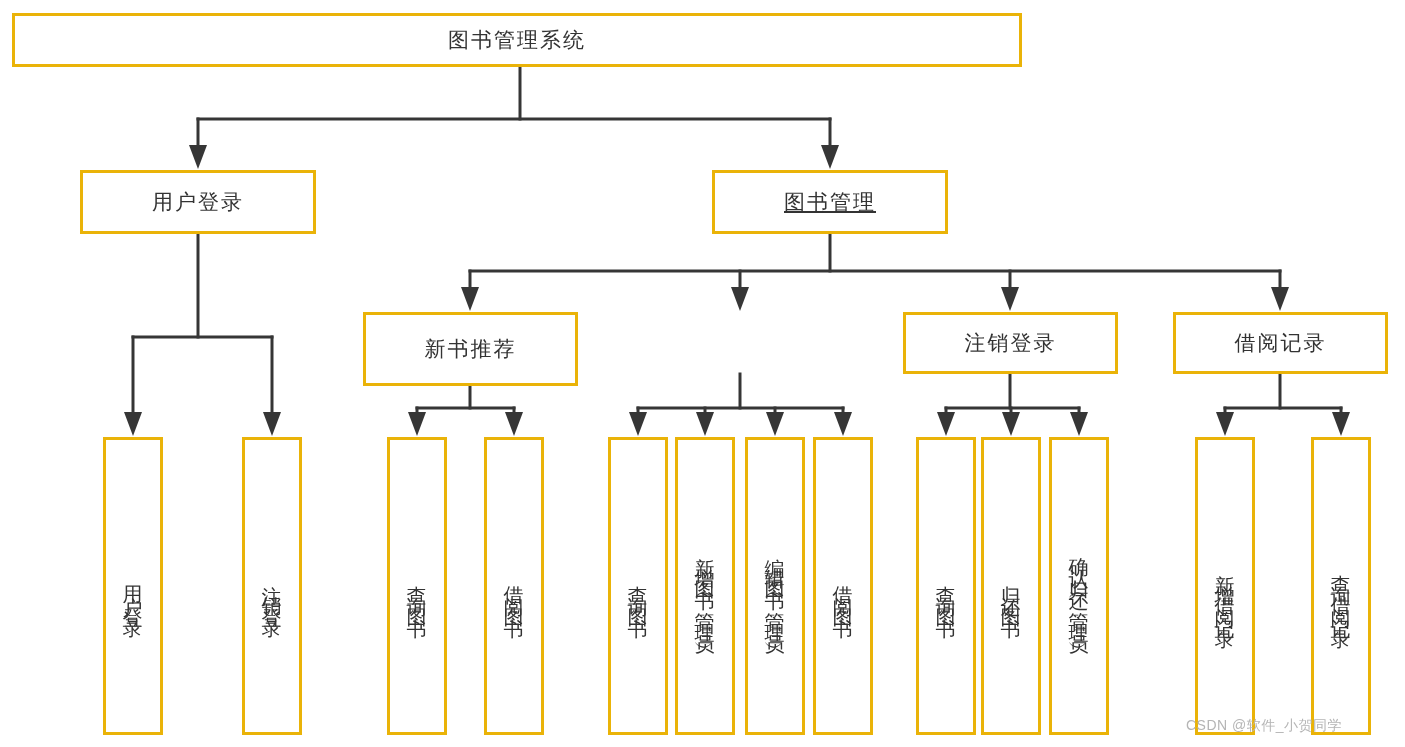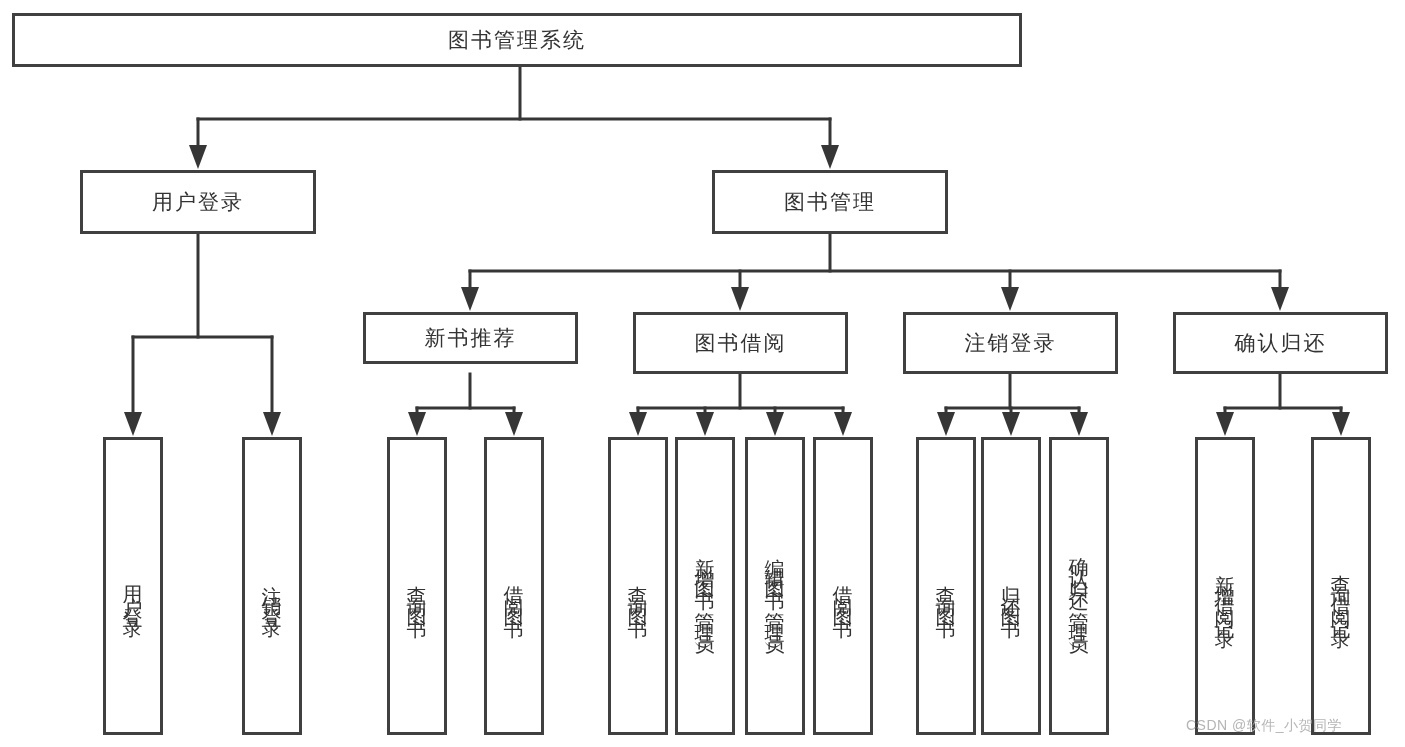--- a/index.html
+++ b/index.html
@@ -8,21 +8,21 @@
     background:#ffffff;
     font-family:"Liberation Sans", sans-serif;
     position:relative;
     overflow:hidden;
   }
   .canvas{position:absolute;left:0;top:0;width:1405px;height:747px;}
   svg.connectors{position:absolute;left:0;top:0;z-index:1;pointer-events:none;}
   .node{
     position:absolute;
     box-sizing:border-box;
-    border:3px solid #404040;
+    border:3px solid #eab308;
     background:#ffffff;
     display:flex;
     align-items:center;
     justify-content:center;
     z-index:2;
     color:#333333;
   }
   .hlabel{
     font-size:21px;
     letter-spacing:2px;
@@ -137,35 +137,32 @@
     </g>
   </svg>
 
   <div class="node" style="left:12px;top:13px;width:1010px;height:54px;">
     <span class="hlabel">图书管理系统</span>
   </div>
 
   <div class="node" style="left:80px;top:170px;width:236px;height:64px;">
     <span class="hlabel">用户登录</span>
   </div>
-  <div class="node" style="left:712px;top:170px;width:236px;height:64px;">
+  <div class="node" style="left:712px;top:170px;width:236px;height:64px;text-decoration:underline;">
     <span class="hlabel">图书管理</span>
   </div>
 
-  <div class="node" style="left:363px;top:312px;width:215px;height:52px;">
+  <div class="node" style="left:363px;top:312px;width:215px;height:74px;">
     <span class="hlabel">新书推荐</span>
-  </div>
-  <div class="node" style="left:633px;top:312px;width:215px;height:62px;">
-    <span class="hlabel">图书借阅</span>
   </div>
   <div class="node" style="left:903px;top:312px;width:215px;height:62px;">
     <span class="hlabel">注销登录</span>
   </div>
   <div class="node" style="left:1173px;top:312px;width:215px;height:62px;">
-    <span class="hlabel">确认归还</span>
+    <span class="hlabel">借阅记录</span>
   </div>
 
   <div class="node" style="left:103px;top:437px;width:60px;height:298px;">
     <span class="vlabel">用户登录</span>
   </div>
   <div class="node" style="left:242px;top:437px;width:60px;height:298px;">
     <span class="vlabel">注销登录</span>
   </div>
 
   <div class="node" style="left:387px;top:437px;width:60px;height:298px;">

